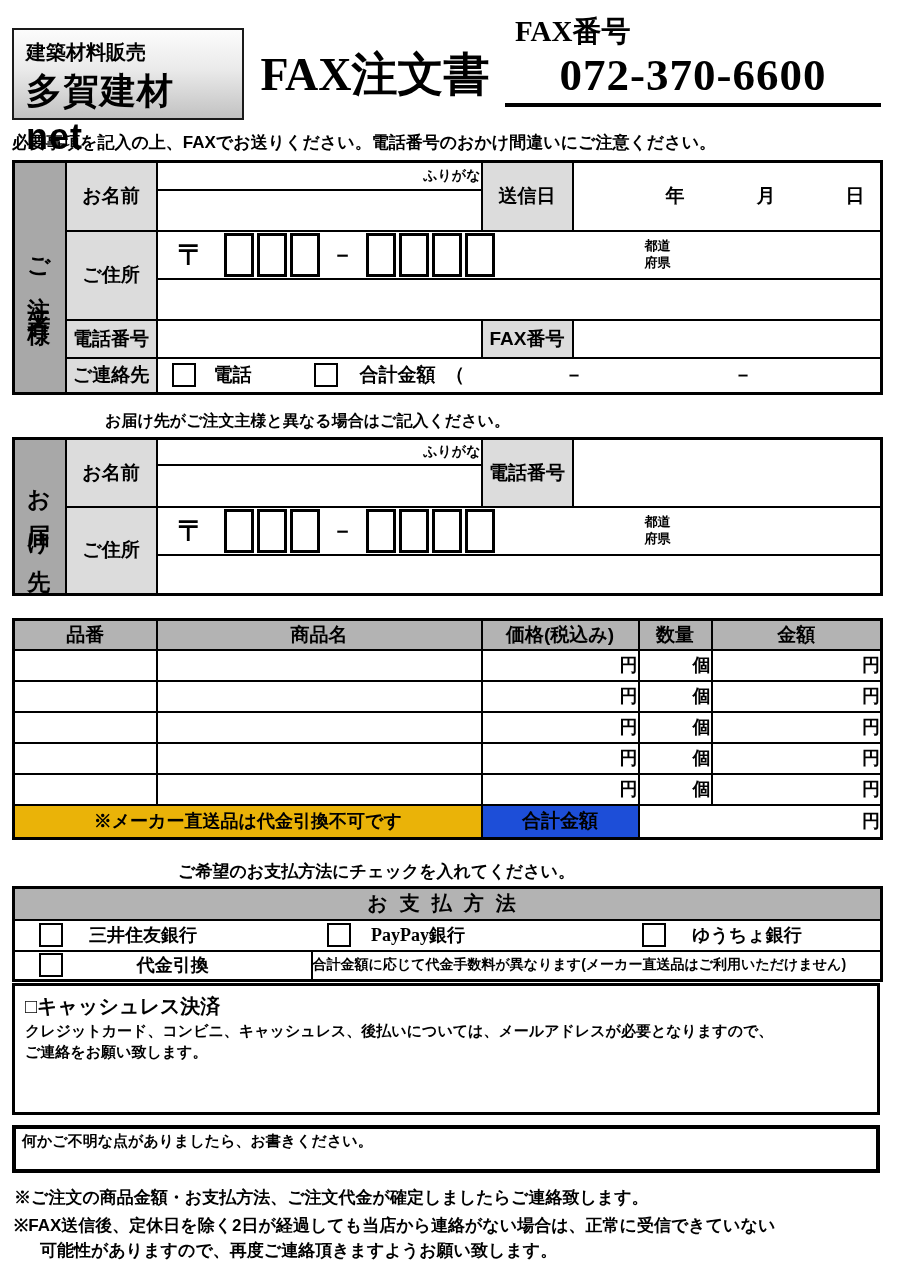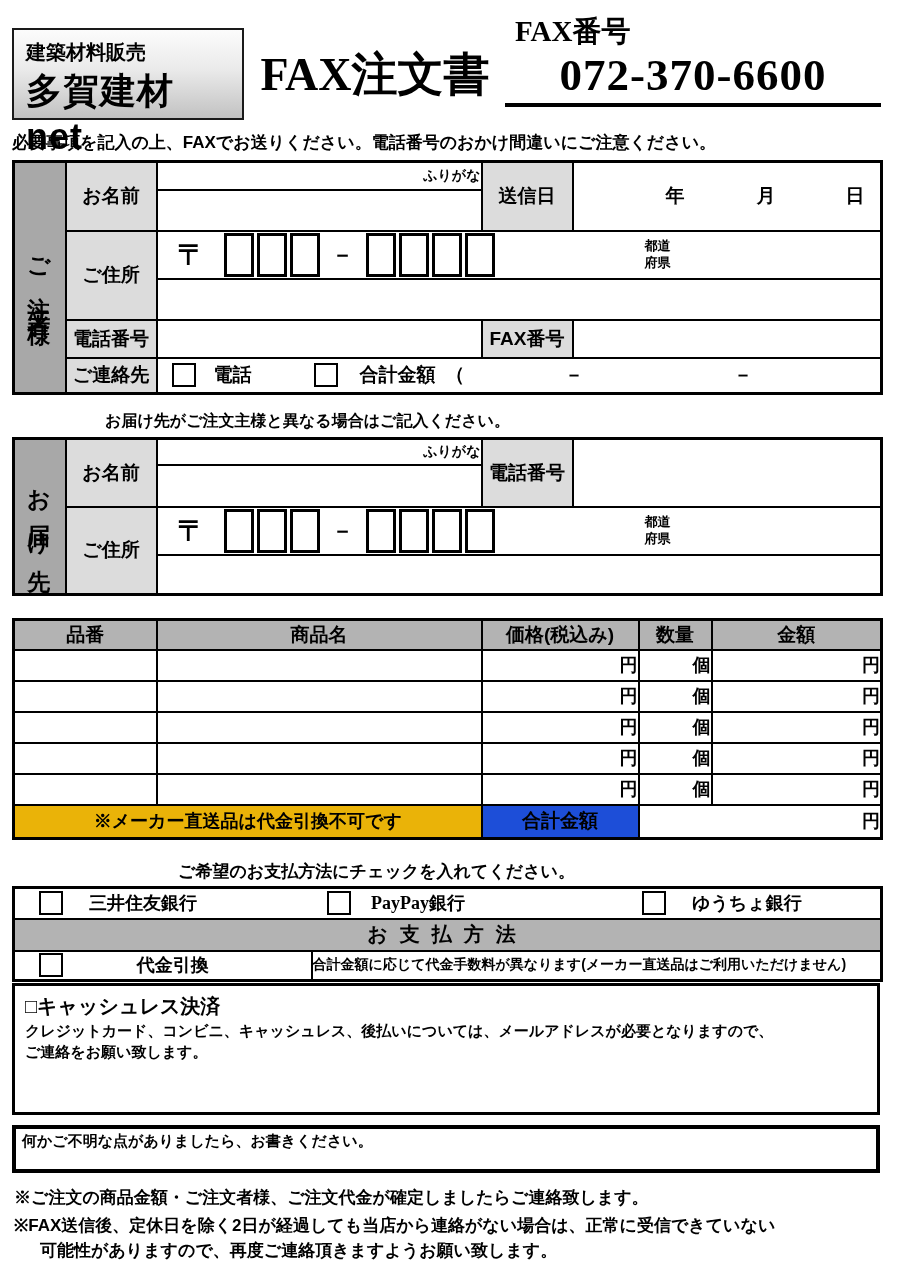--- a/index.html
+++ b/index.html
@@ -280,41 +280,41 @@
     </table>
 
   <div class="note-between" style="left:178px; top:860px; font-size:17px;">ご希望のお支払方法にチェックを入れてください。</div>
 
   <table class="tbl" style="top:886px; width:868px;">
     <colgroup>
         <col style="width:298px">
         <col style="width:570px">
       </colgroup>
     <tbody>
-        <tr style="height:31px;">
+        <tr style="height:32px;">
+      <td class="pay-hdr" colspan="2">お支払方法</td>
+    </tr>
+    <tr style="height:31px;">
       <td colspan="2">
         <div class="bankrow">
           <span class="bank bank1">
             <span class="cb"></span>
             <span class="blabel">三井住友銀行</span>
           </span>
           <span class="bank bank2">
             <span class="cb"></span>
             <span class="blabel">PayPay銀行</span>
           </span>
           <span class="bank bank3">
             <span class="cb"></span>
             <span class="blabel">ゆうちょ銀行</span>
           </span>
         </div>
       </td>
     </tr>
-    <tr style="height:32px;">
-      <td class="pay-hdr" colspan="2">お支払方法</td>
-    </tr>
     <tr style="height:30px;">
       <td>
         <div class="codflex">
           <span class="cb"></span>
           <span class="clabel">代金引換</span>
         </div>
       </td>
       <td class="cod-note">合計金額に応じて代金手数料が異なります(メーカー直送品はご利用いただけません)</td>
     </tr>
   </tbody>
@@ -323,17 +323,17 @@
   <div class="creditbox">
     <div class="credit-line">□キャッシュレス決済</div>
     <div class="credit-note">クレジットカード、コンビニ、キャッシュレス、後払いについては、メールアドレスが必要となりますので、</div>
     <div class="credit-note">ご連絡をお願い致します。</div>
   </div>
 
   <div class="inqbox">
     <span>何かご不明な点がありましたら、お書きください。</span>
   </div>
 
-  <div class="fn" style="left:14px; top:1186px;">※ご注文の商品金額・ご注文者様、ご注文代金が確定しましたらご連絡致します。</div>
+  <div class="fn" style="left:14px; top:1186px;">※ご注文の商品金額・お支払方法、ご注文代金が確定しましたらご連絡致します。</div>
   <div class="fn" style="left:14px; top:1213px;">※FAX送信後、定休日を除く2日が経過しても当店から連絡がない場合は、正常に受信できていない</div>
   <div class="fn" style="left:40px; top:1239px;">可能性がありますので、再度ご連絡頂きますようお願い致します。</div>
 
 </div>
 
 </body></html>

